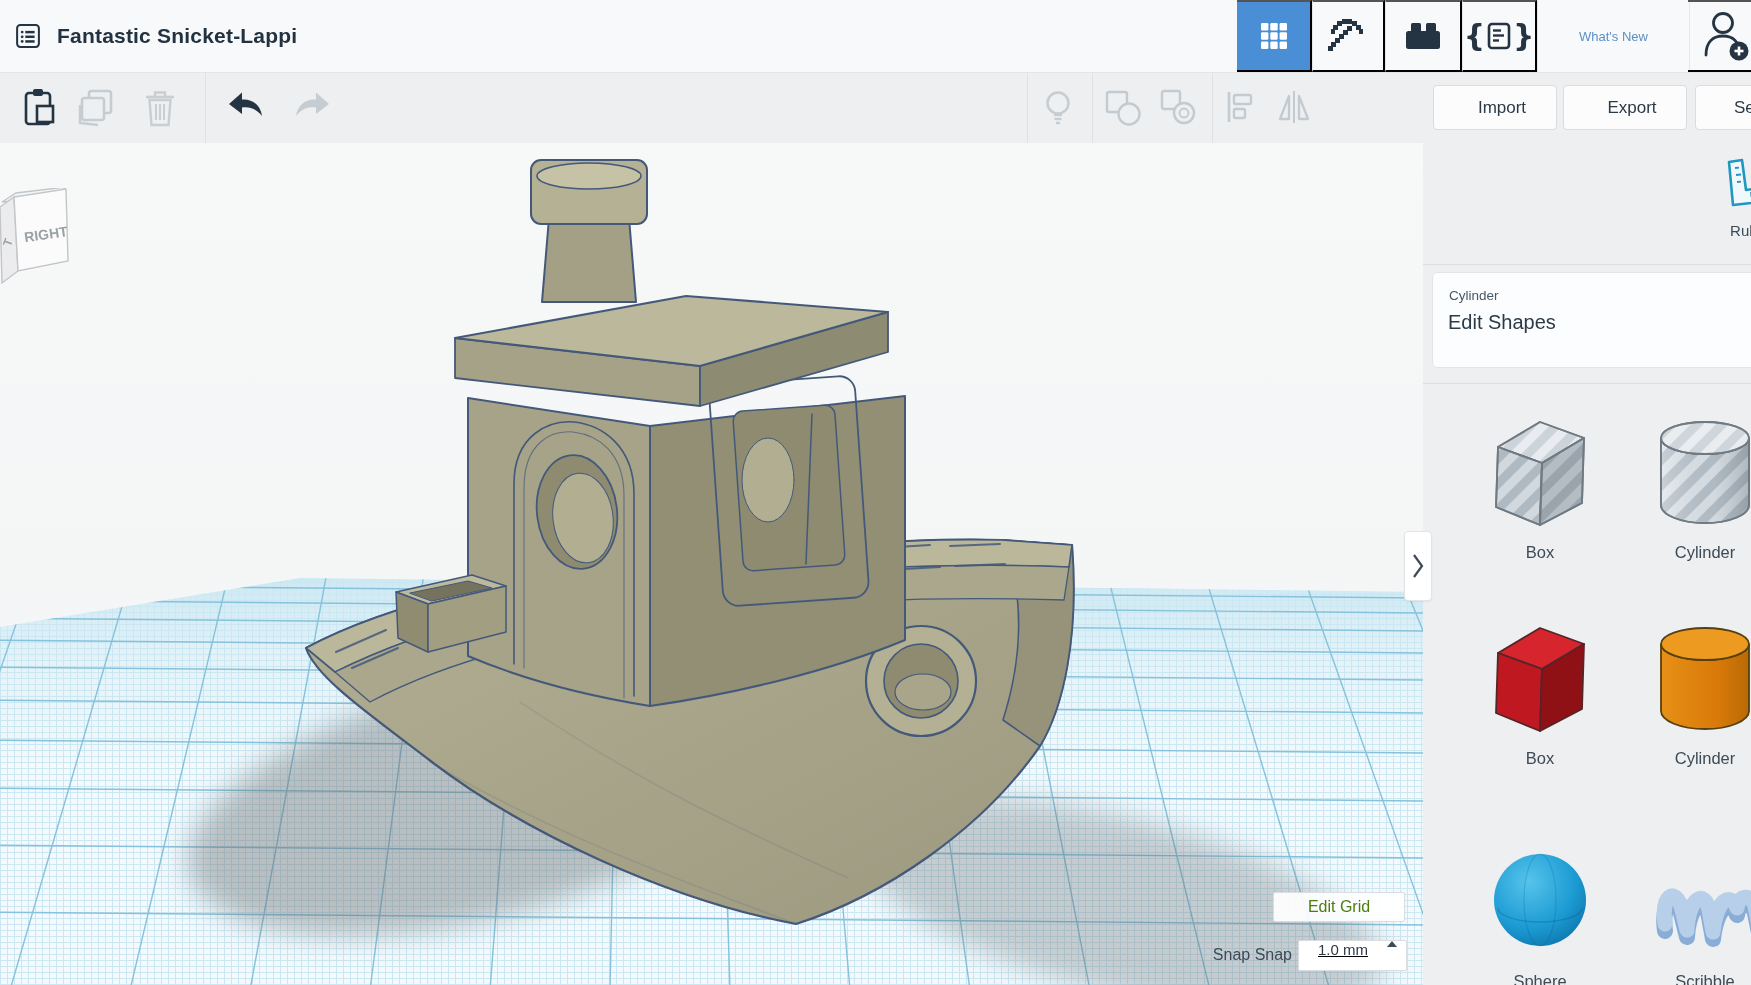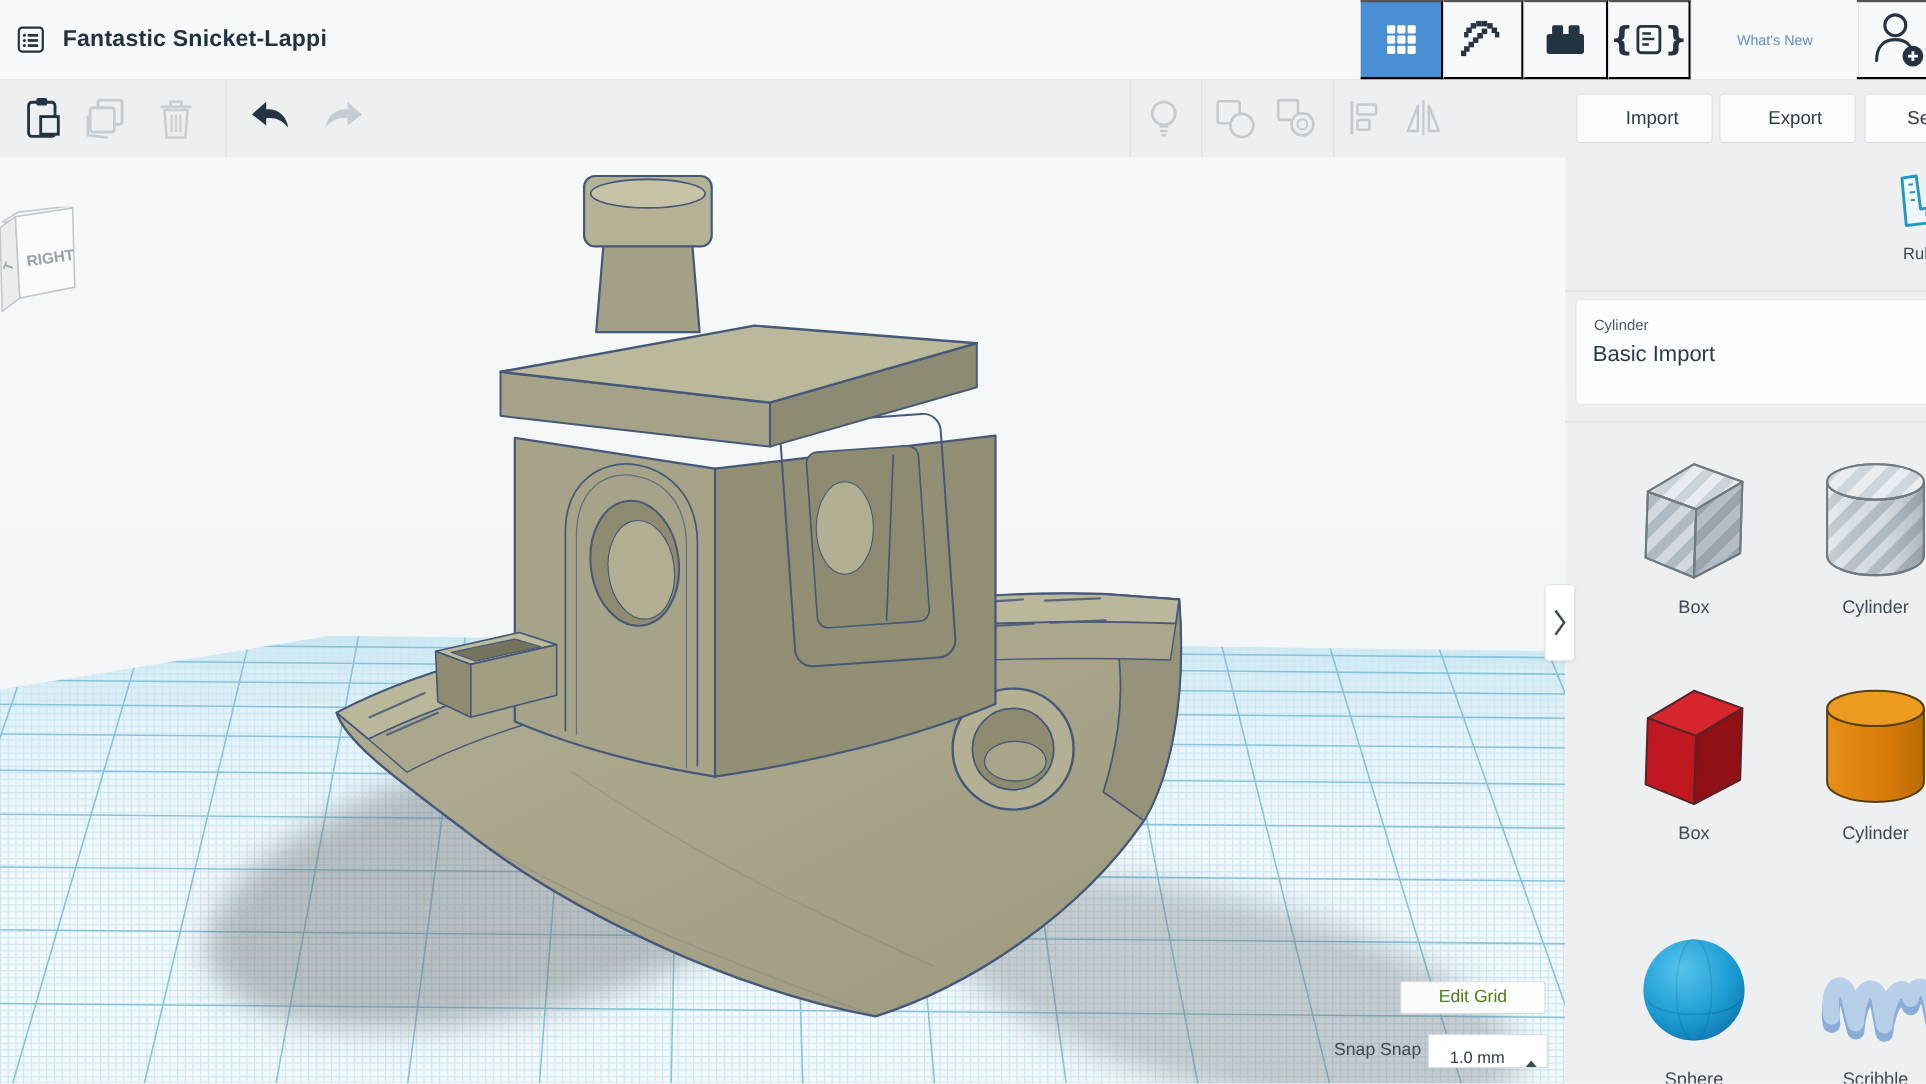--- a/index.html
+++ b/index.html
@@ -34,21 +34,21 @@
   .canvas{position:absolute;left:0;top:143px;width:1423px;height:842px;
     background:linear-gradient(#f7f8f8,#f2f4f5);}
   .scene{position:absolute;left:0;top:0;}
   .viewcube{position:absolute;left:0;top:45px;}
   .edit-grid-btn{position:absolute;left:1273px;top:749px;width:132px;height:30px;
     background:rgba(255,255,255,.92);border:1px solid #d9dde0;border-radius:2px;color:#4d7c0f;
     font-size:16px;display:flex;align-items:center;justify-content:center;cursor:pointer;}
   .snap-label{position:absolute;left:1150px;top:803px;width:142px;text-align:right;
     color:#3c4a56;font-size:16px;}
   .snap-select{position:absolute;left:1298px;top:797px;width:107px;height:29px;background:#fff;
-    border:1px solid #d9dde0;border-radius:2px;display:flex;align-items:flex-end;cursor:pointer;}
+    border:1px solid #d9dde0;border-radius:2px;display:flex;align-items:flex-start;cursor:pointer;text-decoration:underline;}
   .snap-select .val{flex:1;text-align:center;font-size:15px;color:#2c3a47;}
   .caret-up{width:0;height:0;border-left:5px solid transparent;border-right:5px solid transparent;
     border-bottom:6px solid #3c4a56;margin-right:9px;}
 
   .chevron-btn{position:absolute;left:1404px;top:531px;width:28px;height:70px;background:#fff;
     border:1px solid #e2e5e7;border-radius:4px;display:flex;align-items:center;justify-content:center;
     cursor:pointer;z-index:40;box-shadow:0 1px 2px rgba(0,0,0,.06);padding:0;}
 
   
   .panel{position:absolute;left:1423px;top:143px;width:400px;height:842px;background:#edeff1;}
@@ -396,21 +396,21 @@
         <path d="M12 6 L25 4 L29 34 L58 30 L60 44 L16 49 Z" fill="#f0f8fb" stroke="#2196c0" stroke-width="2.6" stroke-linejoin="round"></path>
         <path d="M18 12 L22 11.6 M19 19 L24 18.5 M20 26 L24 25.6 M34 36 L34.5 41 M41 35 L41.5 40 M48 34 L48.5 39" stroke="#2196c0" stroke-width="1.8" fill="none"></path>
       </svg>
       <span class="lbl">Ruler</span>
     </button>
 
     <div class="p-sep" style="top:121px;"></div>
 
     <button class="lib-card">
       <span class="brand">Cylinder</span>
-      <span class="name">Basic Import</span>
+      <span class="name">Edit Shapes</span>
     </button>
 
     <div class="p-sep" style="top:240px;"></div>
 
     <button class="tile" style="left:47px;top:268px;">
       <svg width="104" height="124" viewBox="0 0 104 124">
         <g stroke="#707a82" stroke-width="1.8" stroke-linejoin="round">
           <path d="M10 36 L52 11 L96 27 L54 52 Z" fill="url(#stripes)"></path>
           <path d="M10 36 L52 11 L96 27 L54 52 Z" fill="rgba(255,255,255,0.32)"></path>
           <path d="M10 36 L54 52 L52 114 L8 96 Z" fill="url(#stripes)"></path>

